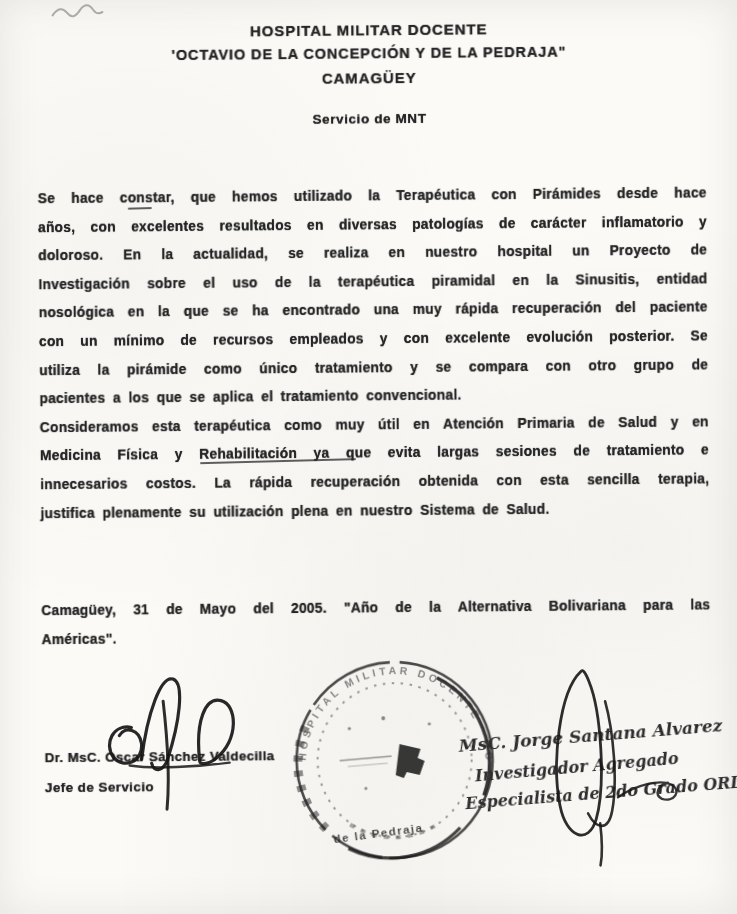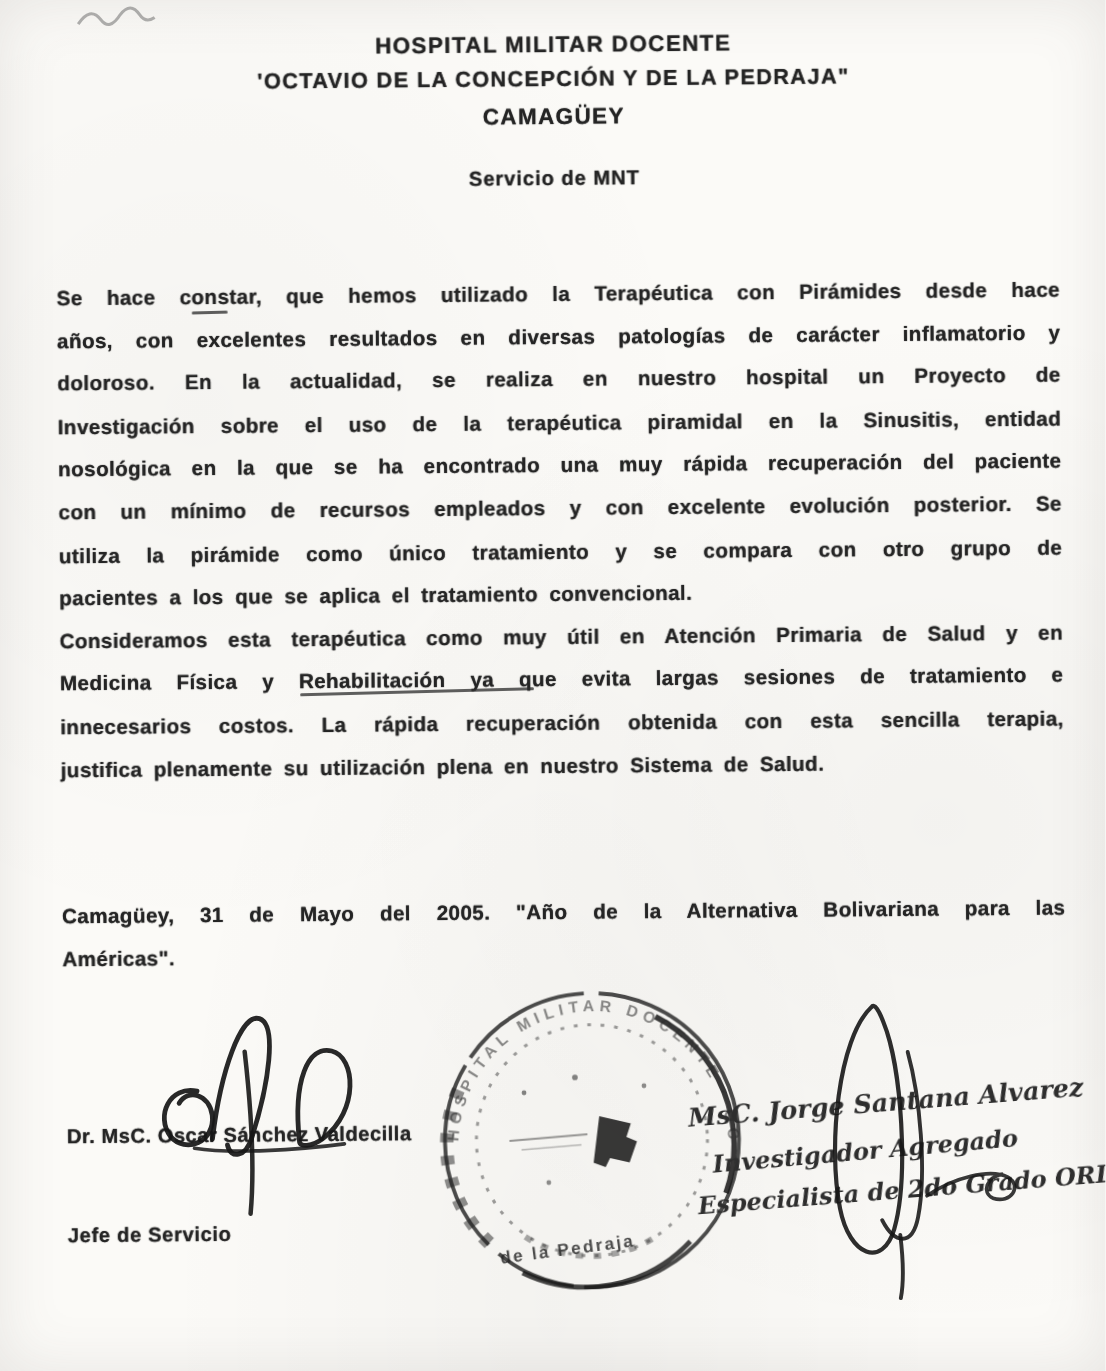--- a/index.html
+++ b/index.html
@@ -24,21 +24,21 @@
   .bline{
     font-size:13.8px;line-height:28.6px;height:28.6px;
     letter-spacing:.25px;word-spacing:3.5px;
     text-align:justify;text-align-last:justify;text-justify:inter-word;
     white-space:normal;overflow:visible;
   }
   .bline.endline{text-align:left;text-align-last:left;}
   .dateblock{position:absolute;left:36px;top:595px;width:669px;}
   .ink-underline{position:absolute;background:#2b2b2b;opacity:.75;border-radius:1px;filter:blur(.3px);}
   .sig-name{position:absolute;left:38px;top:748px;font-size:13.5px;letter-spacing:.3px;}
-  .sig-title{position:absolute;left:38px;top:814px;font-size:13.5px;letter-spacing:.4px;}
+  .sig-title{position:absolute;left:38px;top:778px;font-size:13.5px;letter-spacing:.4px;}
   .hand{
     position:absolute;color:#2e2e2e;
     font-family:"DejaVu Serif", serif;font-style:italic;font-weight:600;
     filter:blur(.25px);
   }
   .hand1{left:452px;top:728px;font-size:17px;transform:rotate(-4deg);}
   .hand2{left:468px;top:760px;font-size:16px;transform:rotate(-4.5deg);}
   .hand3{left:458px;top:786px;font-size:16px;transform:rotate(-4deg);}
   .stamp-bottom-text{
     position:absolute;left:326px;top:828px;

